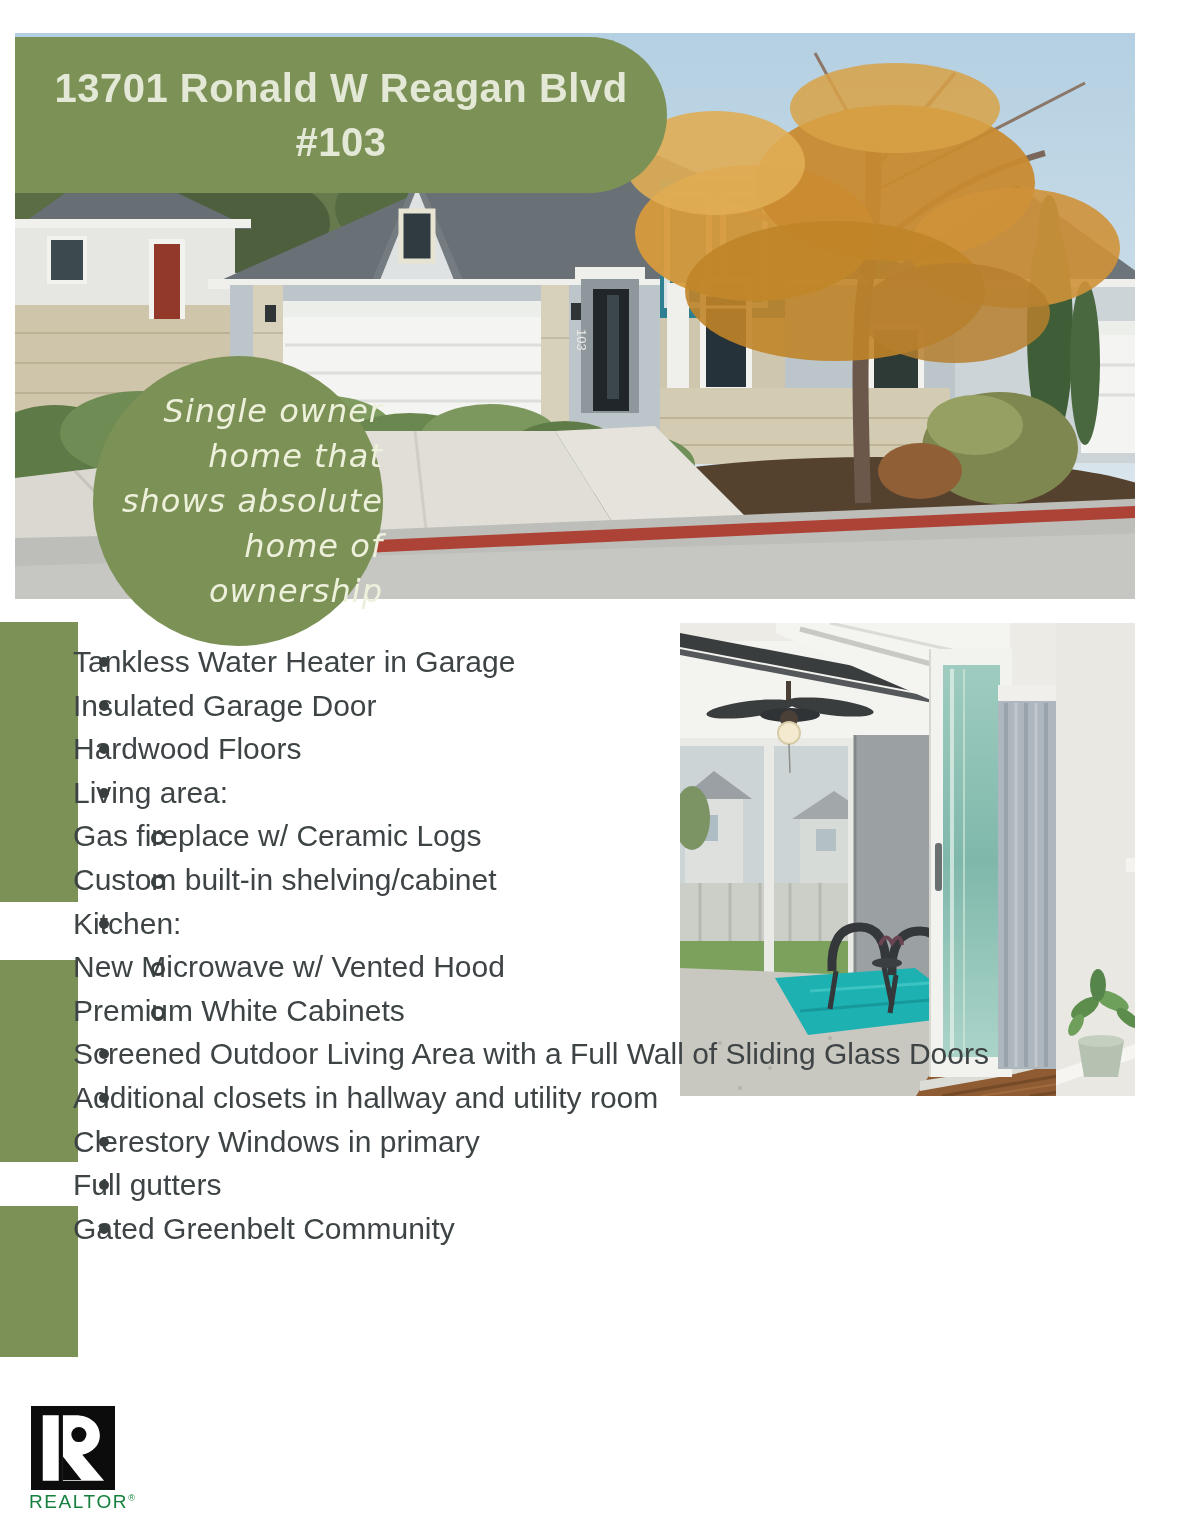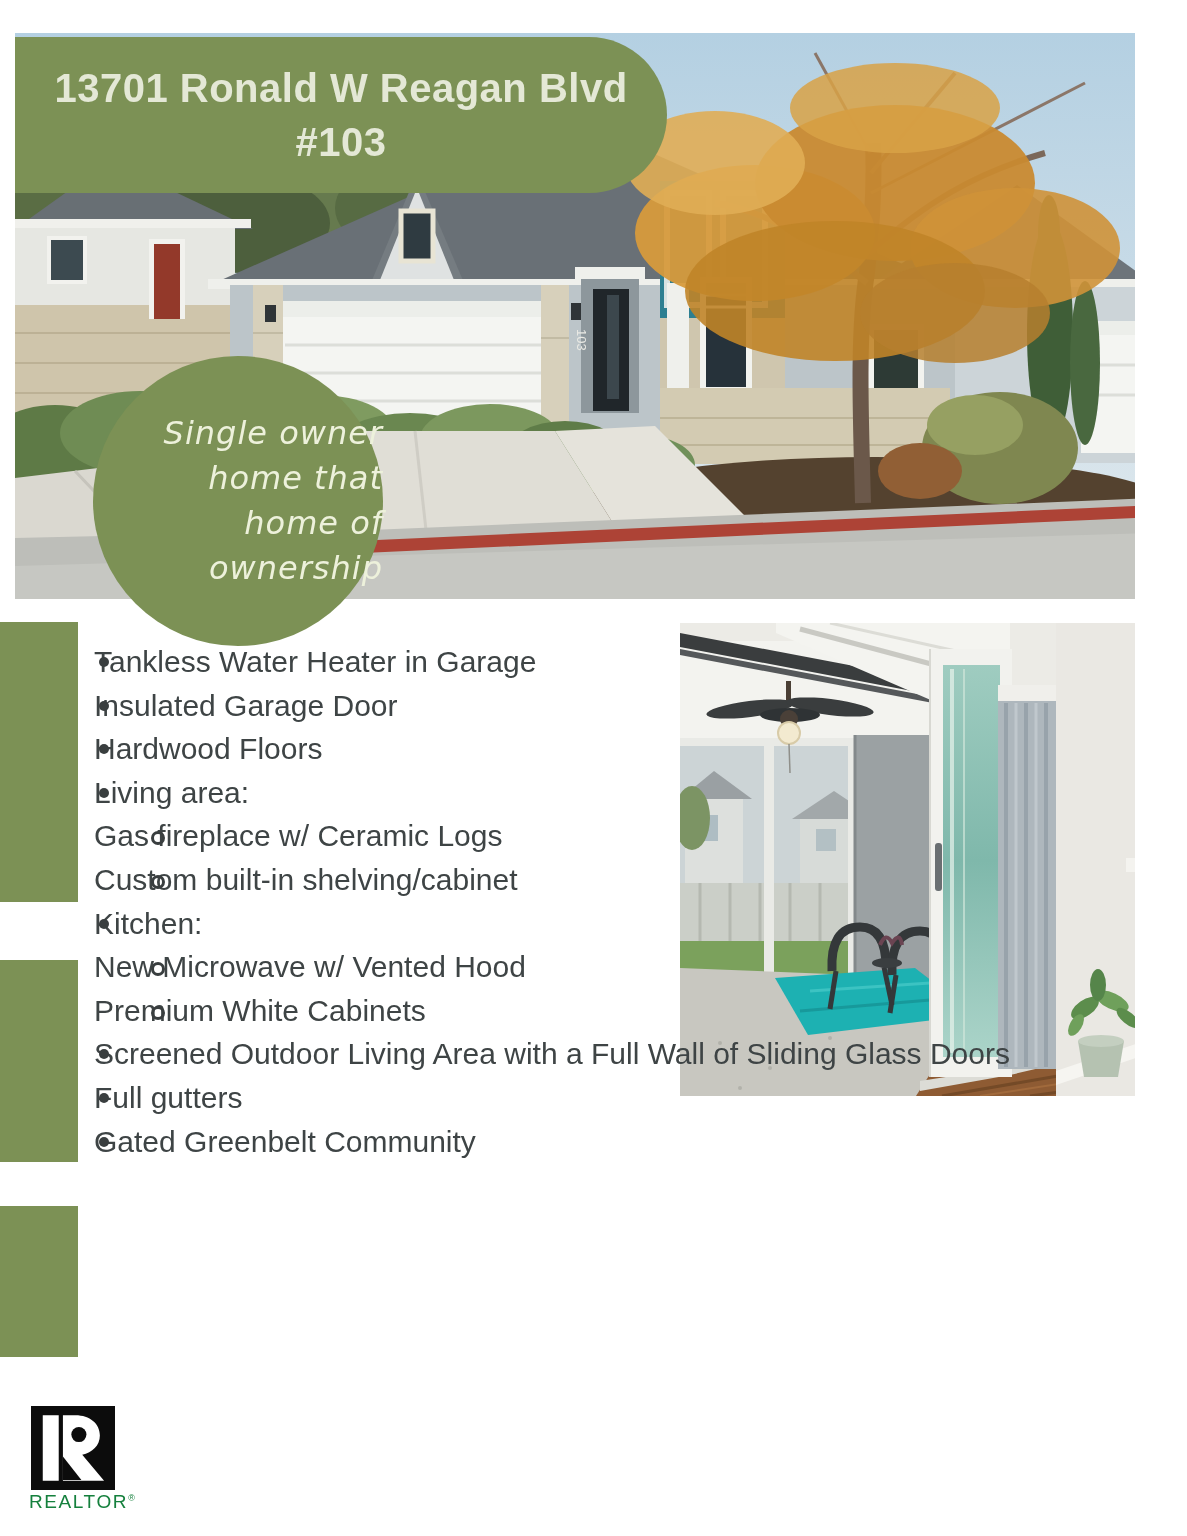--- a/index.html
+++ b/index.html
@@ -27,21 +27,21 @@
   
   .bar{position:absolute;left:0;width:78px;background:#7c9155;z-index:2;}
   .bar-1{top:622px;height:280px;}
   .bar-2{top:960px;height:202px;}
   .bar-3{top:1206px;height:151px;}
 
   
   .features{position:absolute;left:0;top:640px;width:1180px;margin:0;padding:0;
             list-style:none;z-index:4;}
   .features li{position:relative;font-size:30px;line-height:43.6px;color:#3e4445;
-               padding-left:94px;white-space:nowrap;}
+               padding-left:73px;white-space:nowrap;}
   .features li::before{content:"";position:absolute;left:99px;top:17px;width:10px;height:10px;
                border-radius:50%;background:#393e3f;}
   .features li.sub{}
   .features li.sub::before{left:151px;width:8px;height:8px;background:transparent;
                border:3px solid #393e3f;}
 
   
   .porch{position:absolute;left:680px;top:623px;width:476px;height:473px;z-index:1;}
   .porch svg{display:block;width:100%;height:100%;}
 
@@ -202,39 +202,42 @@
   <div class="edge-strip"></div>
 
   <div class="banner">
     <div class="line">13701 Ronald W Reagan Blvd</div>
     <div class="line">#103</div>
   </div>
 
   <div class="badge">
     <div class="bline">Single owner</div>
     <div class="bline">home that</div>
+    <div class="bline">shows absolute</div>
     <div class="bline">home of</div>
     <div class="bline">ownership</div>
   </div>
 
   <div class="bar bar-1"></div>
   <div class="bar bar-2"></div>
   <div class="bar bar-3"></div>
 
   <ul class="features">
     <li>Tankless Water Heater in Garage</li>
     <li>Insulated Garage Door</li>
     <li>Hardwood Floors</li>
     <li>Living area:</li>
     <li class="sub">Gas fireplace w/ Ceramic Logs</li>
     <li class="sub">Custom built-in shelving/cabinet</li>
     <li>Kitchen:</li>
     <li class="sub">New Microwave w/ Vented Hood</li>
     <li class="sub">Premium White Cabinets</li>
     <li>Screened Outdoor Living Area with a Full Wall of Sliding Glass Doors</li>
+    <li>Additional closets in hallway and utility room</li>
+    <li>Clerestory Windows in primary</li>
     <li>Full gutters</li>
     <li>Gated Greenbelt Community</li>
   </ul>
 
   <div class="porch">
     <svg viewBox="0 0 476 473" preserveAspectRatio="none">
       <defs>
         <linearGradient id="glass" x1="0" y1="0" x2="0" y2="1">
           <stop offset="0" stop-color="#9fccc0"></stop>
             <stop offset="0.5" stop-color="#7fb8ab"></stop>

